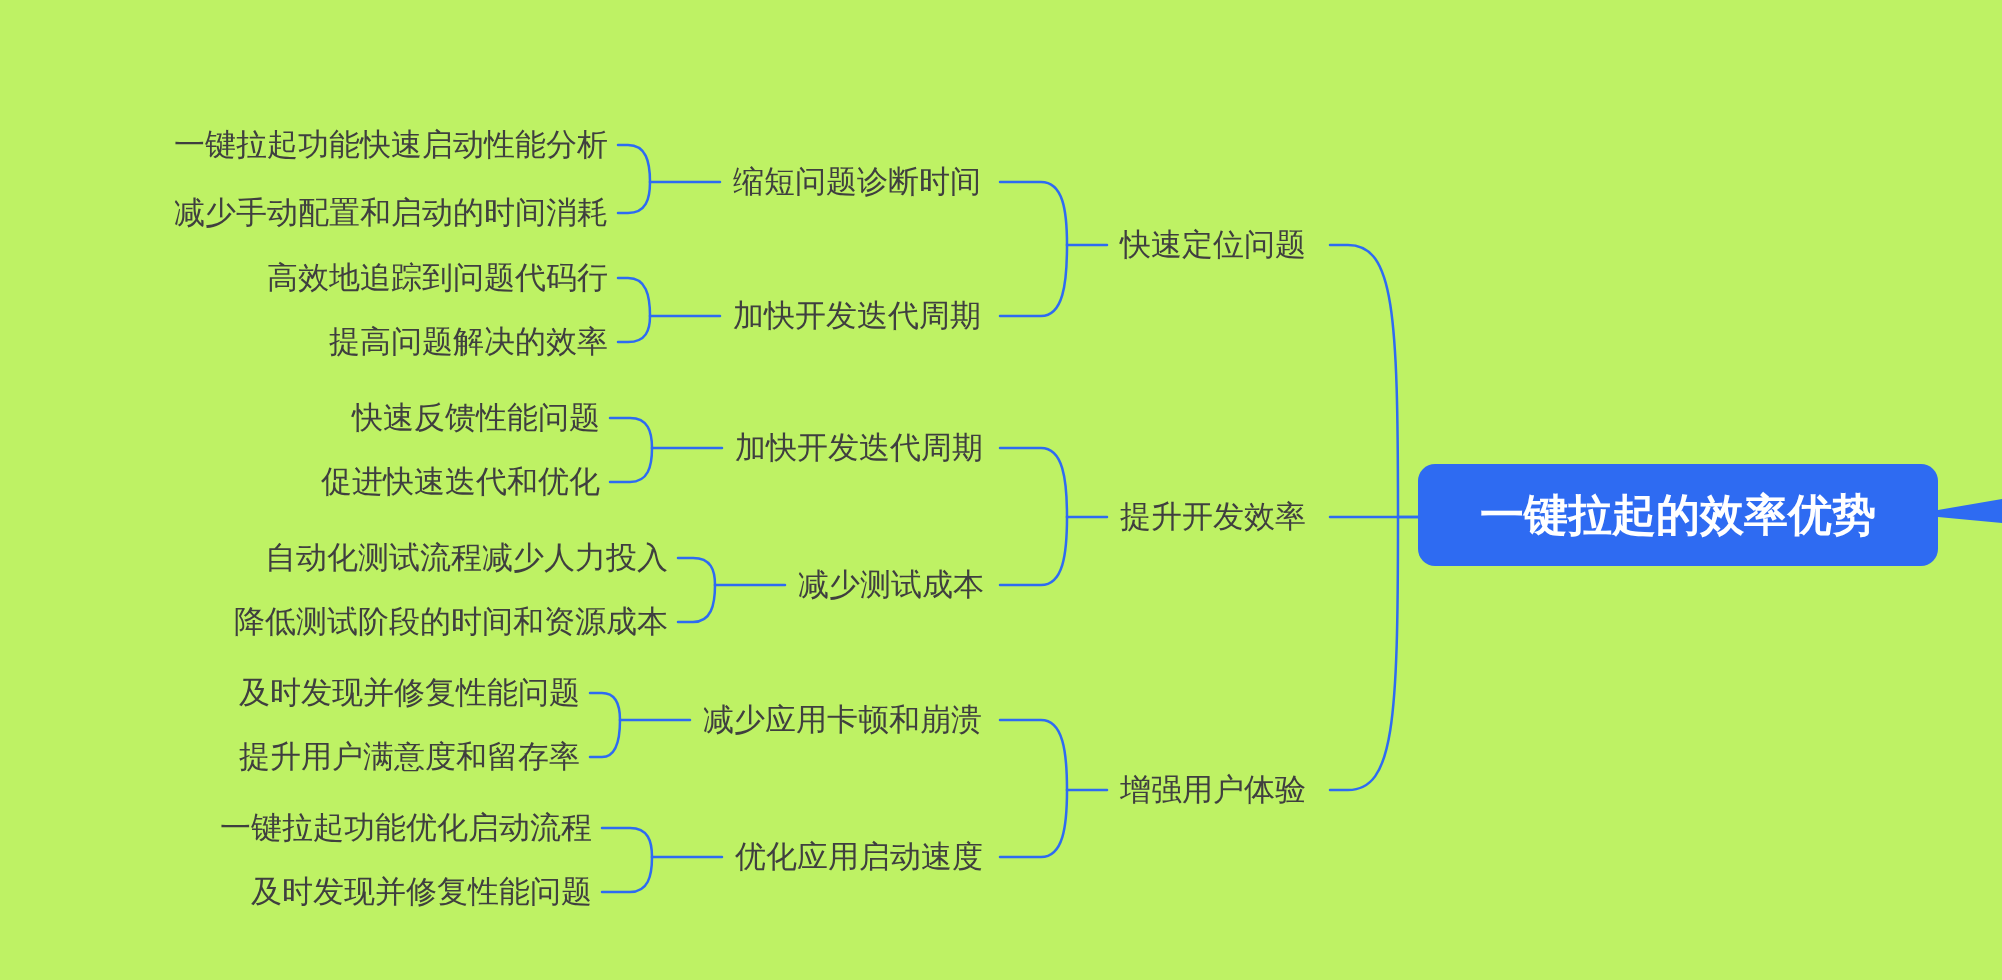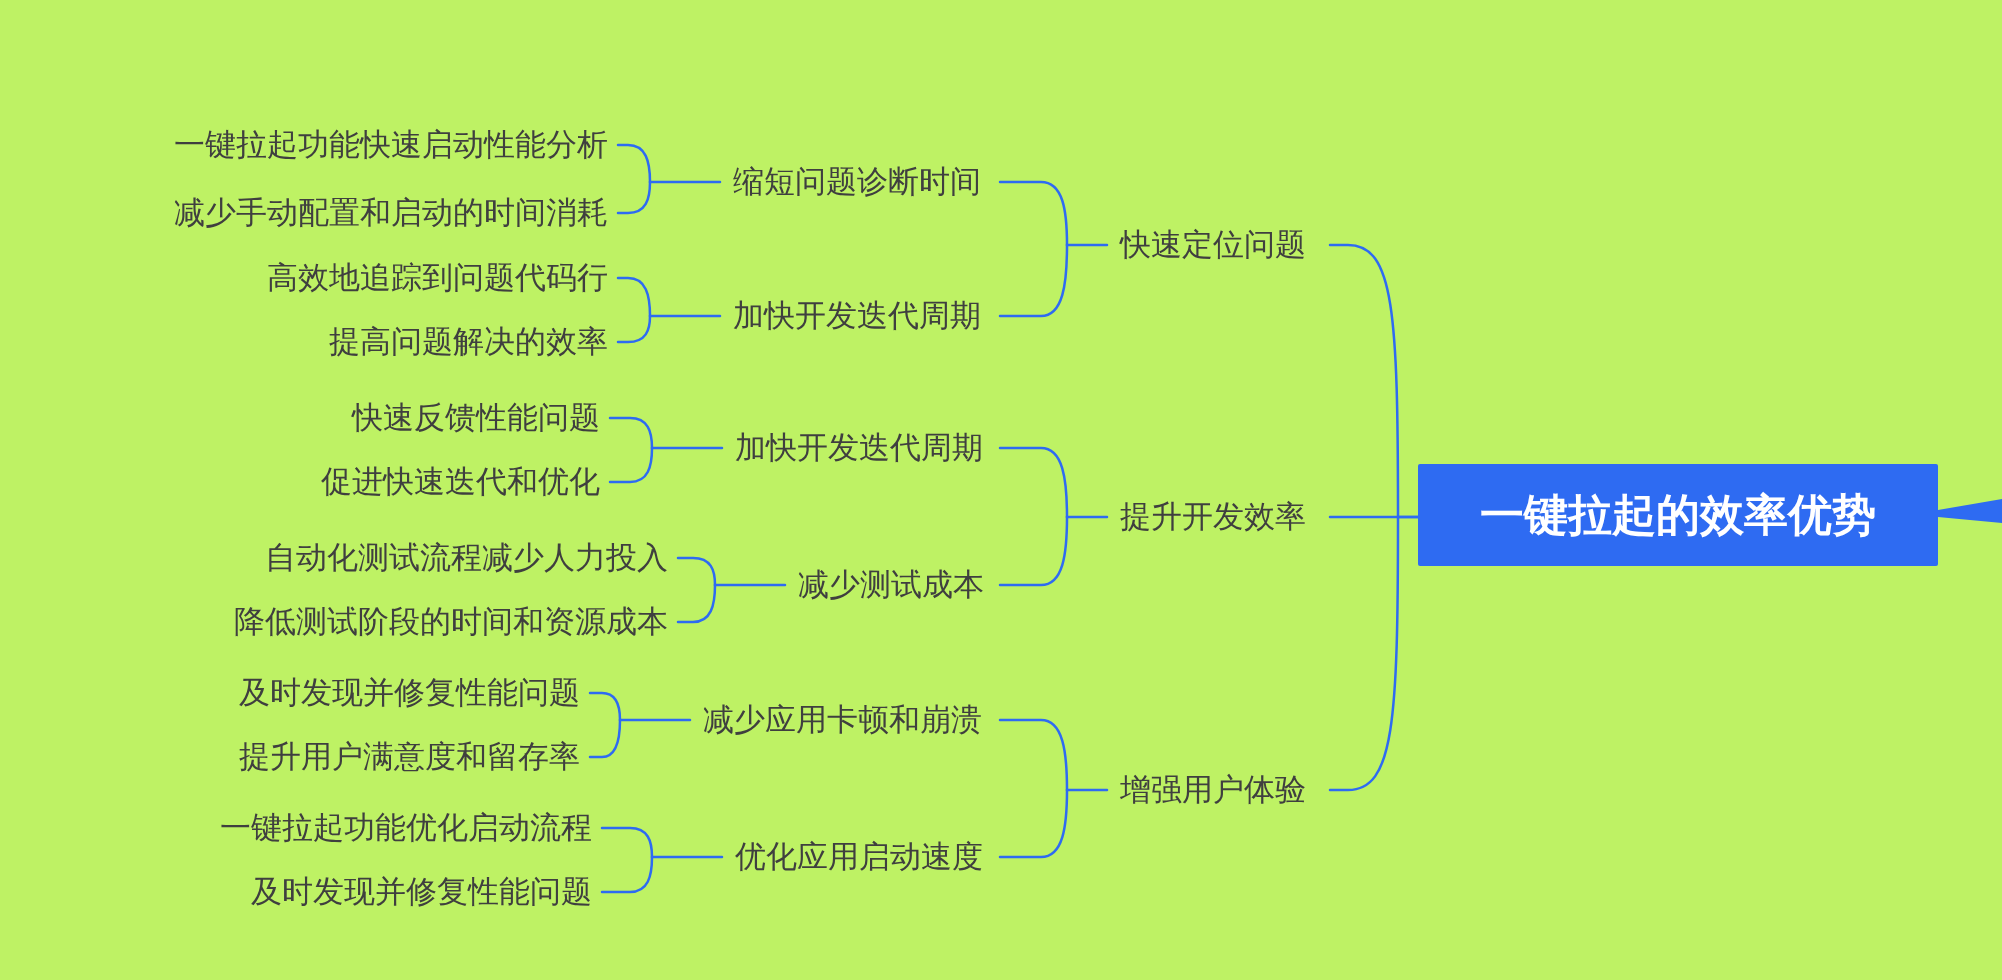--- a/index.html
+++ b/index.html
@@ -11,21 +11,21 @@
   .topic{
     position:absolute;white-space:nowrap;
     color:var(--text-color,#3f3f3f);font-size:31px;line-height:1.2;
     transform:translateY(-50%);cursor:default;
   }
   .leaf{right:calc(2002px - var(--r));top:var(--y);}
   .sub{left:var(--l);top:var(--y);text-align:right;}
   .main{left:1120px;top:var(--y);}
   .root{
     position:absolute;left:1418px;top:515px;transform:translateY(-50%);
-    width:520px;height:102px;border-radius:2px;
+    width:520px;height:102px;border-radius:17px;
     background:var(--accent,#2b6af0);
     display:flex;align-items:center;justify-content:center;
     color:#ffffff;font-size:44px;font-weight:700;white-space:nowrap;
   }
 </style>
 </head>
 <body>
 
 <div id="canvas">
 

